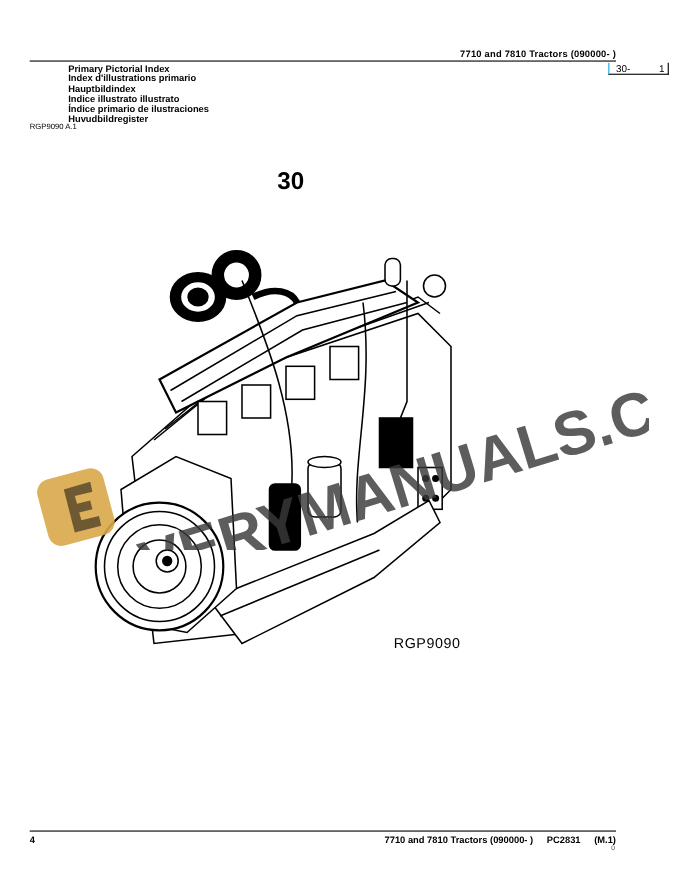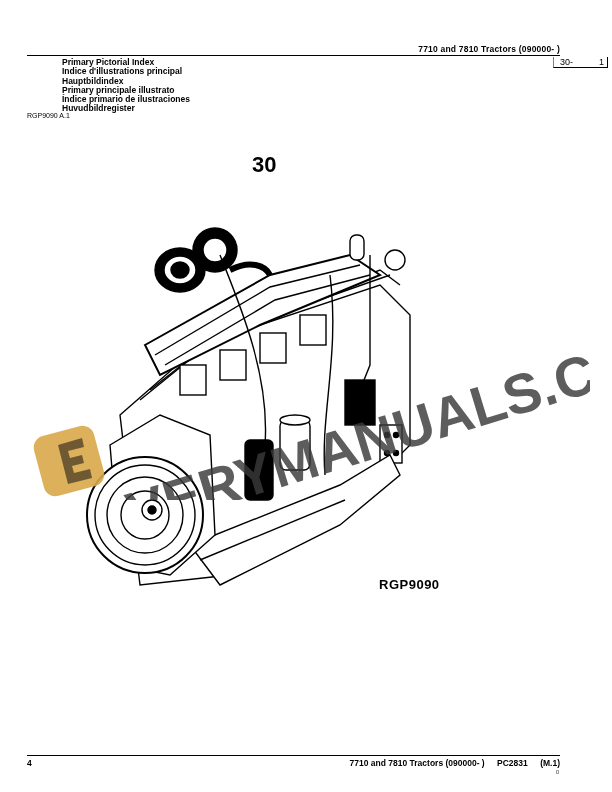--- a/index.html
+++ b/index.html
@@ -6,44 +6,44 @@
   body { width:612px; height:792px; position:relative; overflow:hidden; font-family:"Liberation Sans", sans-serif; color:#000; }
   .hdr-title { position:absolute; right:52px; top:44px; font-size:8.5px; font-weight:bold; letter-spacing:0.2px; }
   .hdr-rule { position:absolute; left:27px; right:52px; top:55px; height:0; border-top:1px solid #000; }
   .page-box { position:absolute; left:506px; top:57px; width:53px; height:10px; border:1px solid #000; border-top:none; border-left:1px solid #0ea5e9; font-size:9px; line-height:10px;margin-left:47px; }
   .page-box .sec { position:absolute; left:6px; top:0; }
   .page-box .num { position:absolute; right:3px; top:0; }
   .index-list { position:absolute; left:27px; top:58px; font-size:8.5px; font-weight:bold; line-height:9.3px; }
   .index-list div { white-space:nowrap;padding-left:35px; }
   .ref { position:absolute; left:27px; top:112px; font-size:7px; }
   .big-num { position:absolute; left:252px; top:152px; font-size:22px; font-weight:bold; }
-  .fig-label { position:absolute; left:379px; top:577px; font-size:13px; font-weight:bold; letter-spacing:0.5px; }
+  .fig-label { position:absolute; left:358px; top:577px; font-size:13px; font-weight:normal; letter-spacing:0.5px; }
   .illustration { position:absolute; left:80px; top:215px; width:360px; height:395px; }
   .ftr-rule { position:absolute; left:27px; right:52px; top:755px; border-top:1px solid #000; }
   .ftr-page { position:absolute; left:27px; top:758px; font-size:8.5px; font-weight:bold; }
   .ftr-info { position:absolute; right:52px; top:758px; font-size:8.5px; white-space:nowrap;font-weight:bold; }
   .ftr-info span { margin-left:10px; }
   .ftr-mark { position:absolute; right:53px; top:769px; font-size:6px; color:#444; }
   .watermark { position:absolute; left:30px; top:300px; width:560px; height:200px; pointer-events:none; }
 </style>
 </head>
 <body>
 
 <div class="hdr-title">7710 and 7810 Tractors (090000- )</div>
 <div class="hdr-rule"></div>
 <div class="page-box">
   <span class="sec">30-</span>
   <span class="num">1</span>
 </div>
 
 <div class="index-list">
   <div>Primary Pictorial Index</div>
-  <div>Indice d'illustrations principal</div>
+  <div>Index d'illustrations primario</div>
   <div>Hauptbildindex</div>
-  <div>Primary principale illustrato</div>
+  <div>Indice illustrato illustrato</div>
   <div>Índice primario de ilustraciones</div>
   <div>Huvudbildregister</div>
 </div>
 <div class="ref">RGP9090 A.1</div>
 
 <div class="big-num">30</div>
 
 <svg class="illustration" viewBox="0 0 360 395" xmlns="http://www.w3.org/2000/svg">
   <g fill="none" stroke="#000" stroke-width="1.4">
 

